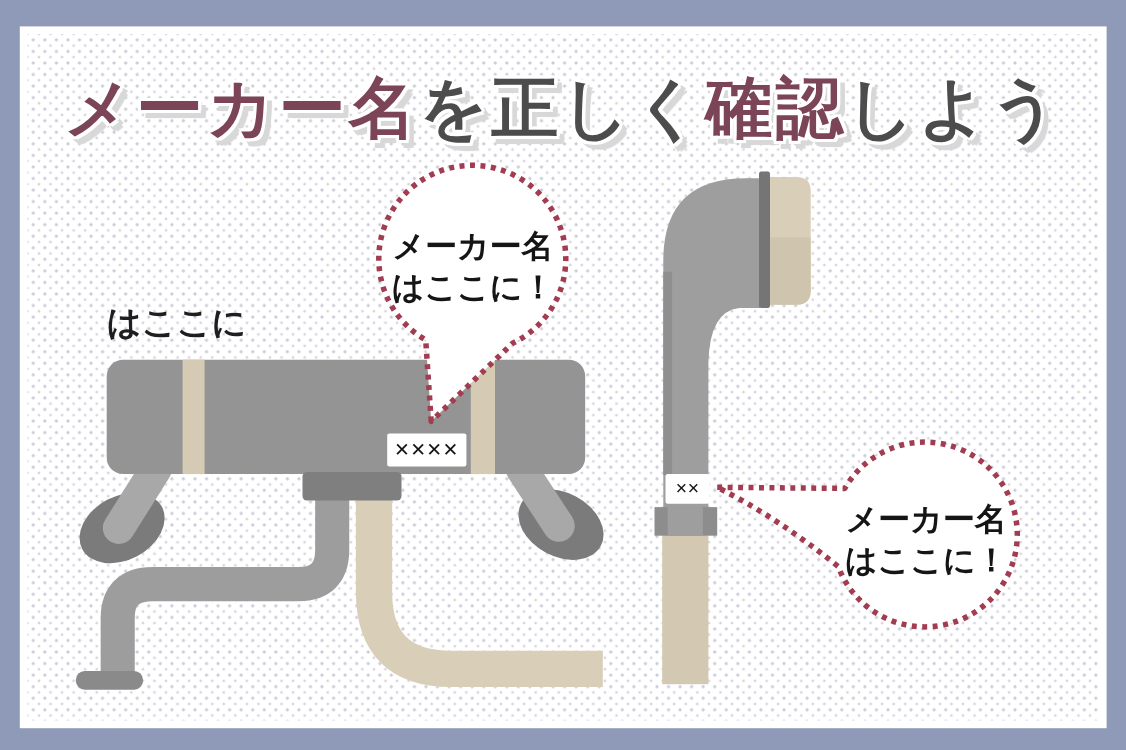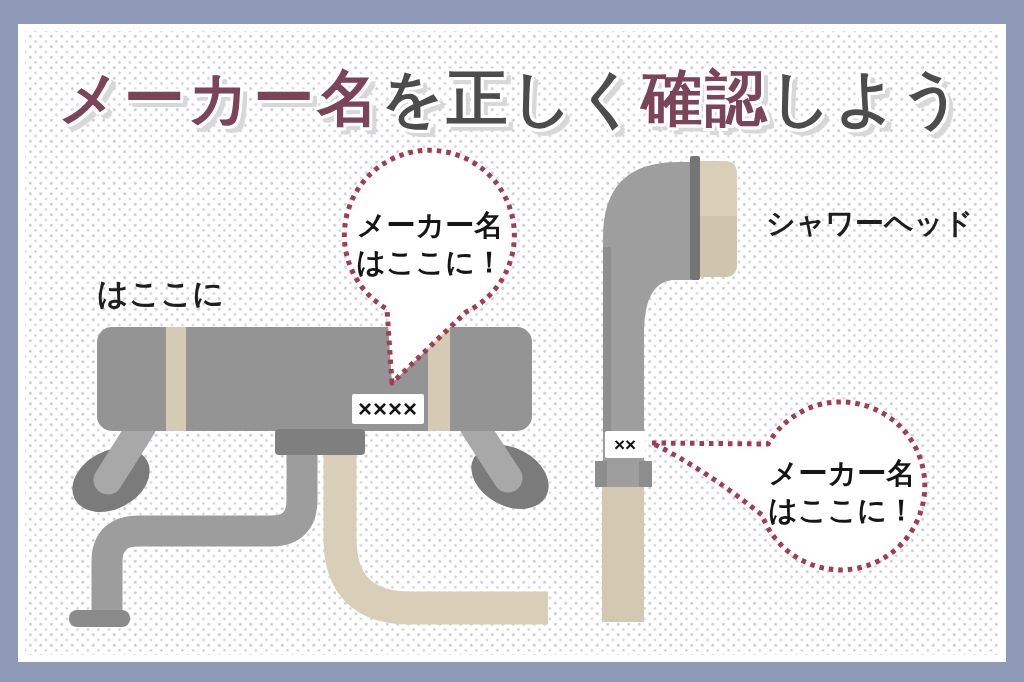--- a/index.html
+++ b/index.html
@@ -1,19 +1,19 @@
 <!DOCTYPE html>
 <html><head>
 <meta charset="utf-8">
 <style>
   html,body { margin:0; padding:0; background:#fff; }
   .frame {
     position:relative; width:1024px; height:682px; overflow:hidden;
     background:#8e9ab7;
-    font-family:Liberation Sans, sans-serif;
+    font-family:Liberation Serif, serif;
   }
   .canvas { position:absolute; left:18px; right:18px; top:24px; bottom:20px; background:#ffffff; }
   .dots {
     position:absolute; inset:7px;
     background-image:
       radial-gradient(circle, #c9cbd9 1.2px, transparent 1.6px),
       radial-gradient(circle, #d8d4dd 1.1px, transparent 1.5px);
     background-size:10.5px 10.5px, 10.5px 10.5px;
     background-position:0 0, 5.2px 5.2px;
   }
@@ -91,21 +91,20 @@
     <path d="M392 383 L387 309 A85 85 0 1 1 466 312 Z" fill="#ffffff" stroke="#a23c50" stroke-width="5" stroke-dasharray="4.5 5" stroke-linejoin="round"></path>
 
     <path d="M652 443 L768 444 A84 84 0 1 1 762 515 Q706 470 652 443 Z" fill="#ffffff" stroke="#a23c50" stroke-width="5" stroke-dasharray="4.5 5" stroke-linejoin="round"></path>
   </svg>
 
   <h1 class="title">
     <span class="seg-accent">メーカー名</span><span class="seg-base">を正しく</span><span class="seg-accent">確認</span><span class="seg-base">しよう</span>
   </h1>
 
   <div class="label label-mixer">はここに</div>
-  <div class="label label-shower">シャワーヘッド</div>
 
   <div class="bubble-text bt-left">
     <div>メーカー名</div>
     <div>はここに！</div>
   </div>
 
   <div class="bubble-text bt-right">
     <div>メーカー名</div>
     <div>はここに！</div>
   </div>

